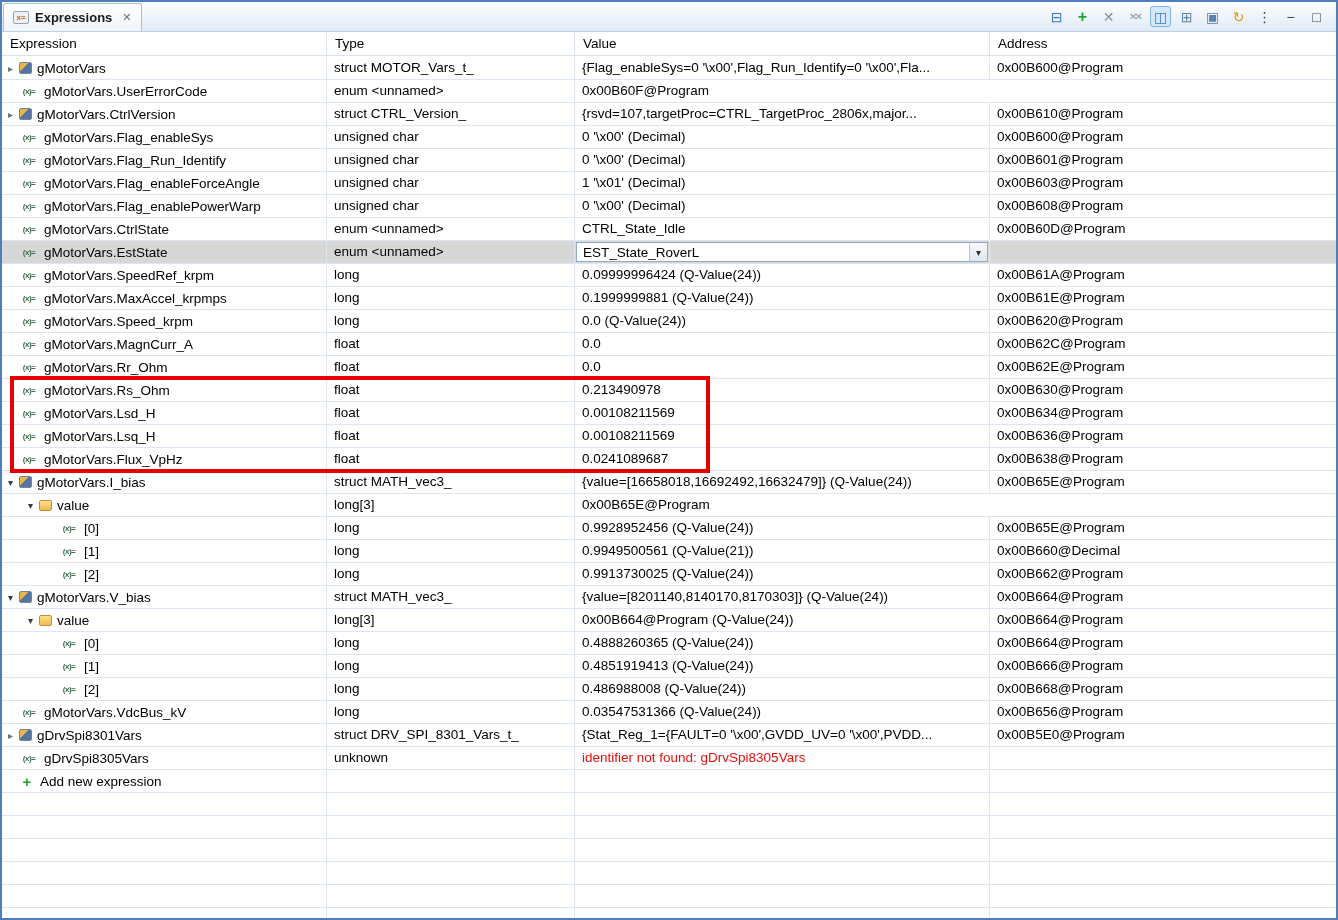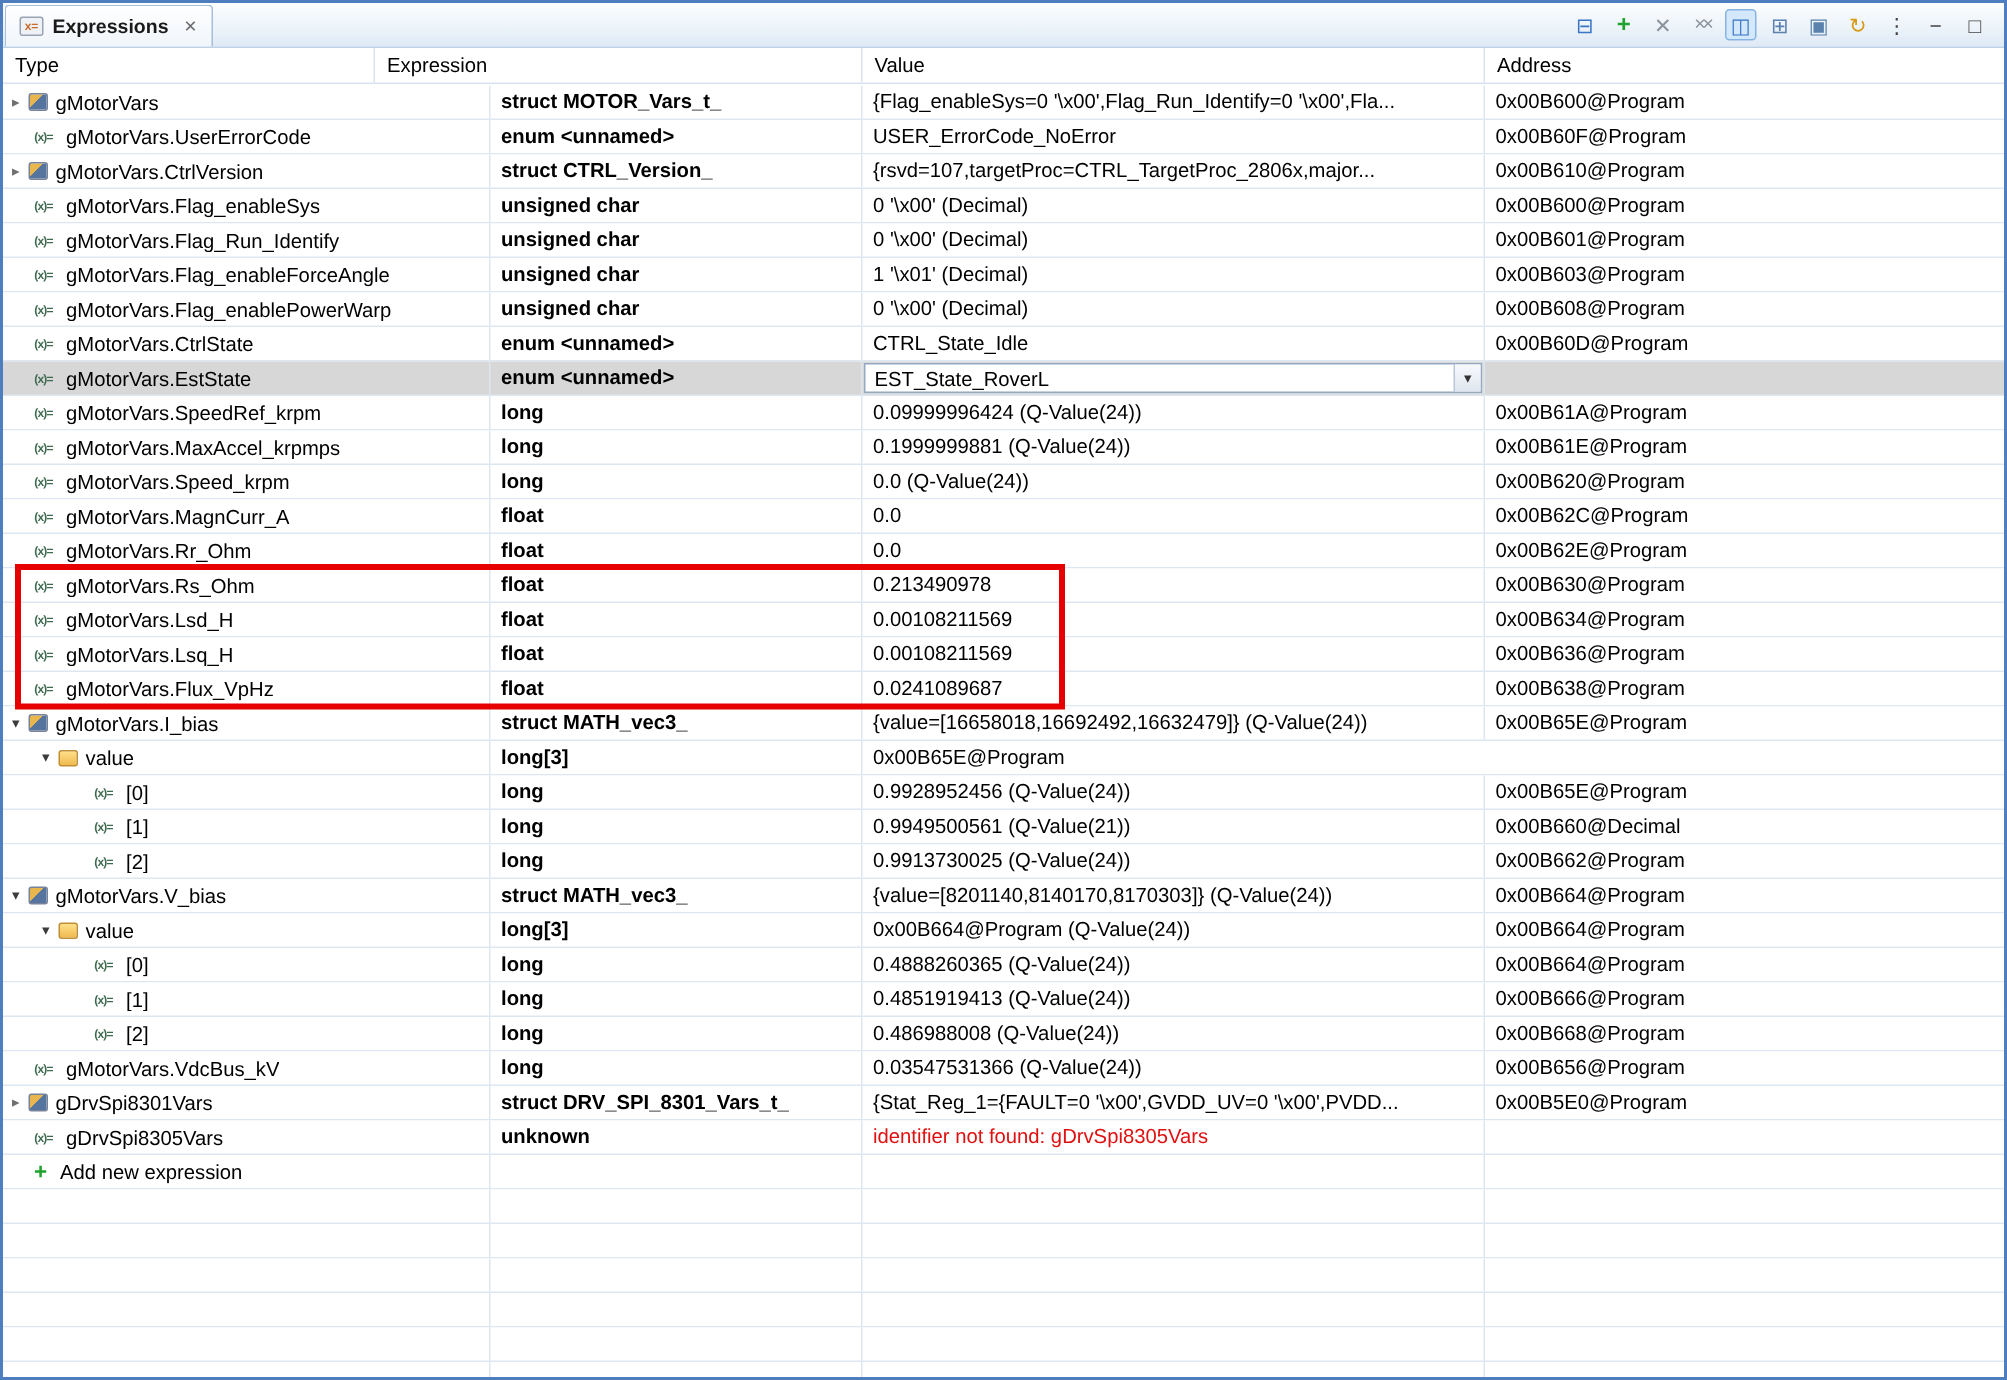--- a/index.html
+++ b/index.html
@@ -24,21 +24,21 @@
   .gridhead{ display:flex; height:24px; background:#fff; border-bottom:1px solid #d9e3ef;
              font-size:13.5px; color:#000; }
   .hcell{ padding:4px 0 0 8px; border-right:1px solid #d9e3ef; overflow:hidden; white-space:nowrap; }
   .w0{ width:325px; } .w1{ width:248px; } .w2{ width:415px; } .w3{ flex:1; border-right:none; }
   .rows{ position:absolute; left:0; right:0; top:55px; bottom:0; overflow:hidden; }
   .row{ display:flex; height:23px; border-bottom:1px solid #dde7f2; font-size:13.5px; color:#000;
         background:#fff; }
   .row.selected{ background:#d7d7d7; }
   .cell{ border-right:1px solid #dde7f2; padding:3px 2px 0 7px; white-space:nowrap; overflow:hidden; }
   .c0{ width:325px; display:flex; align-items:center; padding:0; }
-  .c1{ width:248px;font-weight:bold; } .c2{ width:415px; } .c3{ flex:1; border-right:none; }
+  .c1{ width:248px; } .c2{ width:415px; } .c3{ flex:1; border-right:none; }
   .indent{ display:inline-block; height:1px; }
   .expander{ width:17px; text-align:center; font-size:10px; color:#6f6f6f; flex:none; }
   .expander.open{ color:#3c3c3c; }
   .ric{ flex:none; display:inline-flex; align-items:center; justify-content:center; margin-right:5px; }
   .ic-expression{ width:13px; height:12px; border:1px solid #77839a; border-radius:2px;
                   background:linear-gradient(135deg,#e8b64c 0%,#e8b64c 42%,#55759e 42%); }
   .ic-array{ width:13px; height:11px; border:1px solid #c08f35; border-radius:2px;
              background:linear-gradient(#ffe08a,#f0b94f); }
   .ic-variable{ width:20px; font-size:8px; font-weight:700; letter-spacing:-0.5px; color:#3e6a4f; }
   .ic-add{ width:16px; font-size:15px; font-weight:700; color:#1fa32c; }
@@ -75,22 +75,22 @@
         <span class="tbtn" style="color: rgb(91, 130, 173);">⊞</span>
         <span class="tbtn" style="color: rgb(91, 130, 173);">▣</span>
         <span class="tbtn" style="color: rgb(215, 155, 23);">↻</span>
         <span class="tbtn" style="color: rgb(68, 68, 68);">⋮</span>
         <span class="tbtn" style="color: rgb(68, 68, 68);">−</span>
         <span class="tbtn" style="color: rgb(68, 68, 68);">□</span>
       </div>
   </div>
 
   <div class="gridhead">
+    <div class="hcell w0">Expression</div>
     <div class="hcell w1">Type</div>
-    <div class="hcell w0">Expression</div>
     <div class="hcell w2">Value</div>
     <div class="hcell w3">Address</div>
   </div>
 
   <div class="rows">
       <div class="row">
         <div class="cell c0">
           <span class="indent" style="width: 0px;"></span>
           <span class="expander">▸</span>
           <span class="ric ic-expression"></span>
@@ -101,21 +101,20 @@
         <div class="cell c3">0x00B600@Program</div>
       </div>
       <div class="row">
         <div class="cell c0">
           <span class="indent" style="width: 0px;"></span>
           <span class="expander"></span>
           <span class="ric ic-variable">(x)=</span>
           <span class="label">gMotorVars.UserErrorCode</span>
         </div>
         <div class="cell c1">enum &lt;unnamed&gt;</div>
-        <div class="cell c2">USER_ErrorCode_NoError</div>
         <div class="cell c3">0x00B60F@Program</div>
       </div>
       <div class="row">
         <div class="cell c0">
           <span class="indent" style="width: 0px;"></span>
           <span class="expander">▸</span>
           <span class="ric ic-expression"></span>
           <span class="label">gMotorVars.CtrlVersion</span>
         </div>
         <div class="cell c1">struct CTRL_Version_</div>

